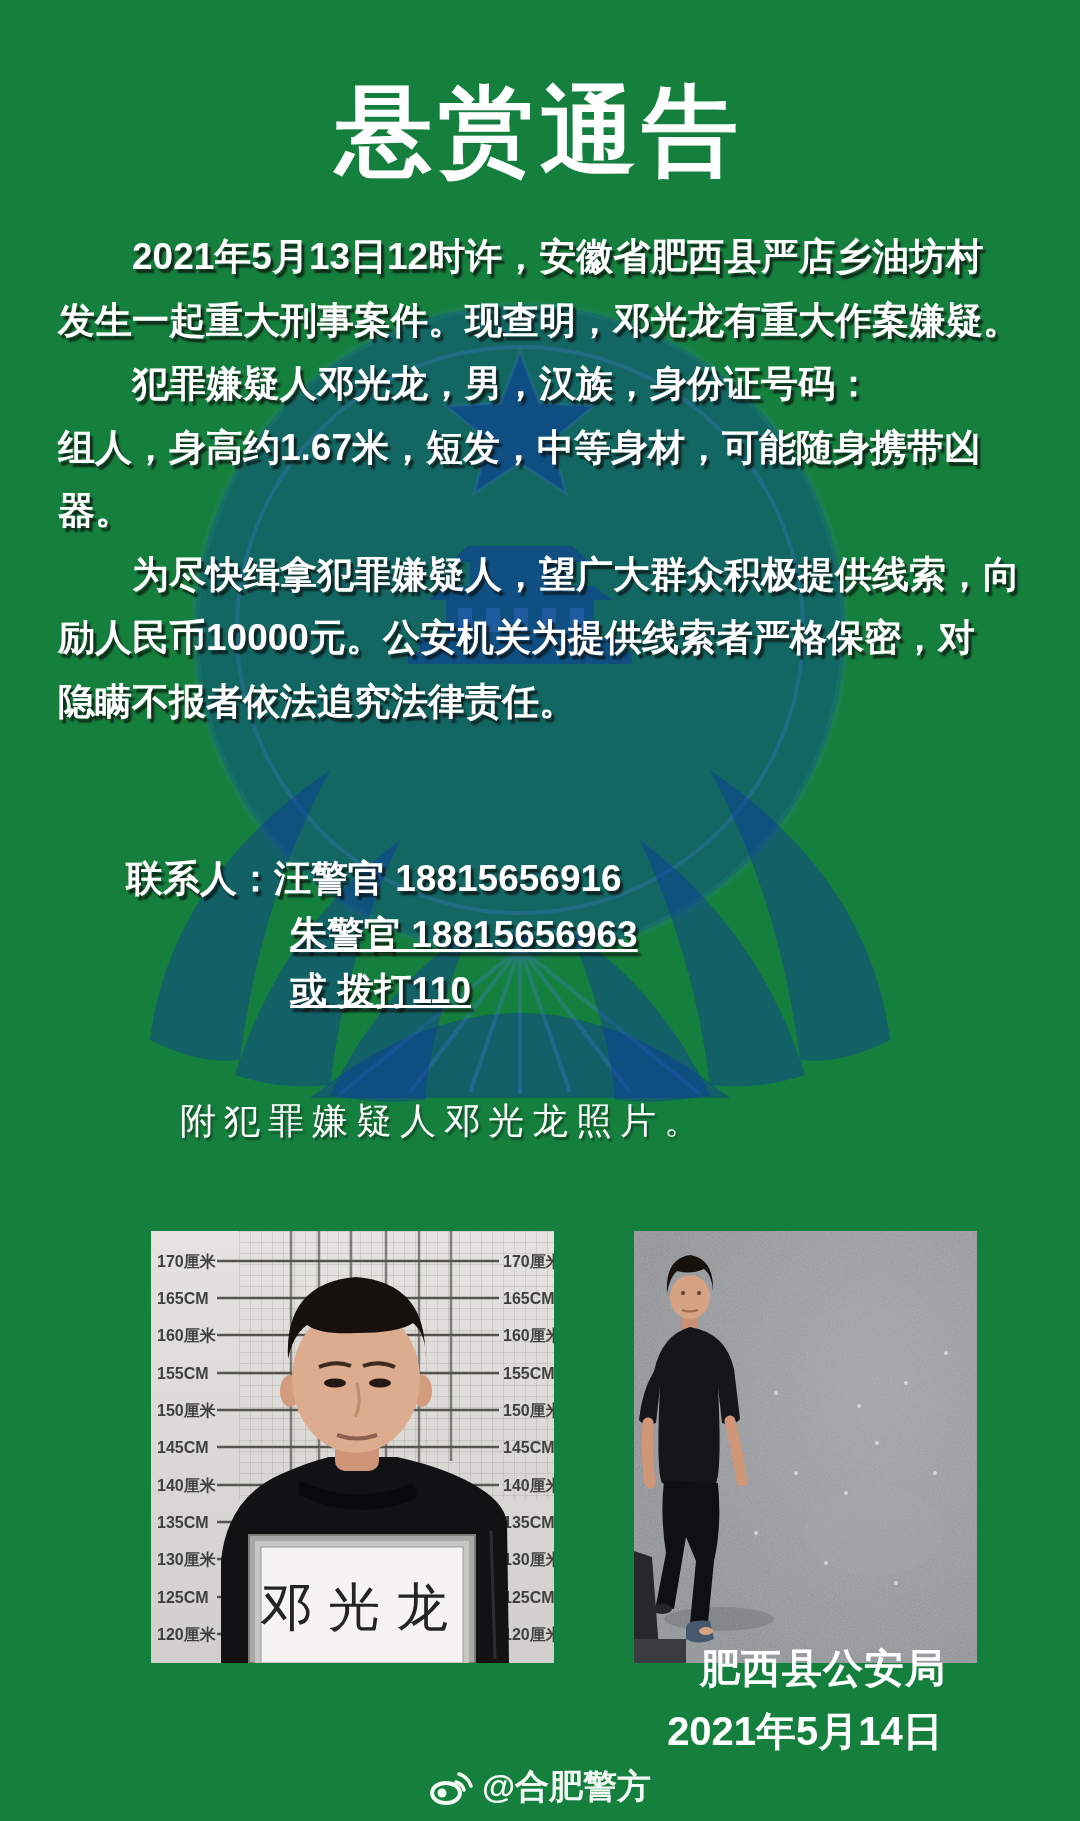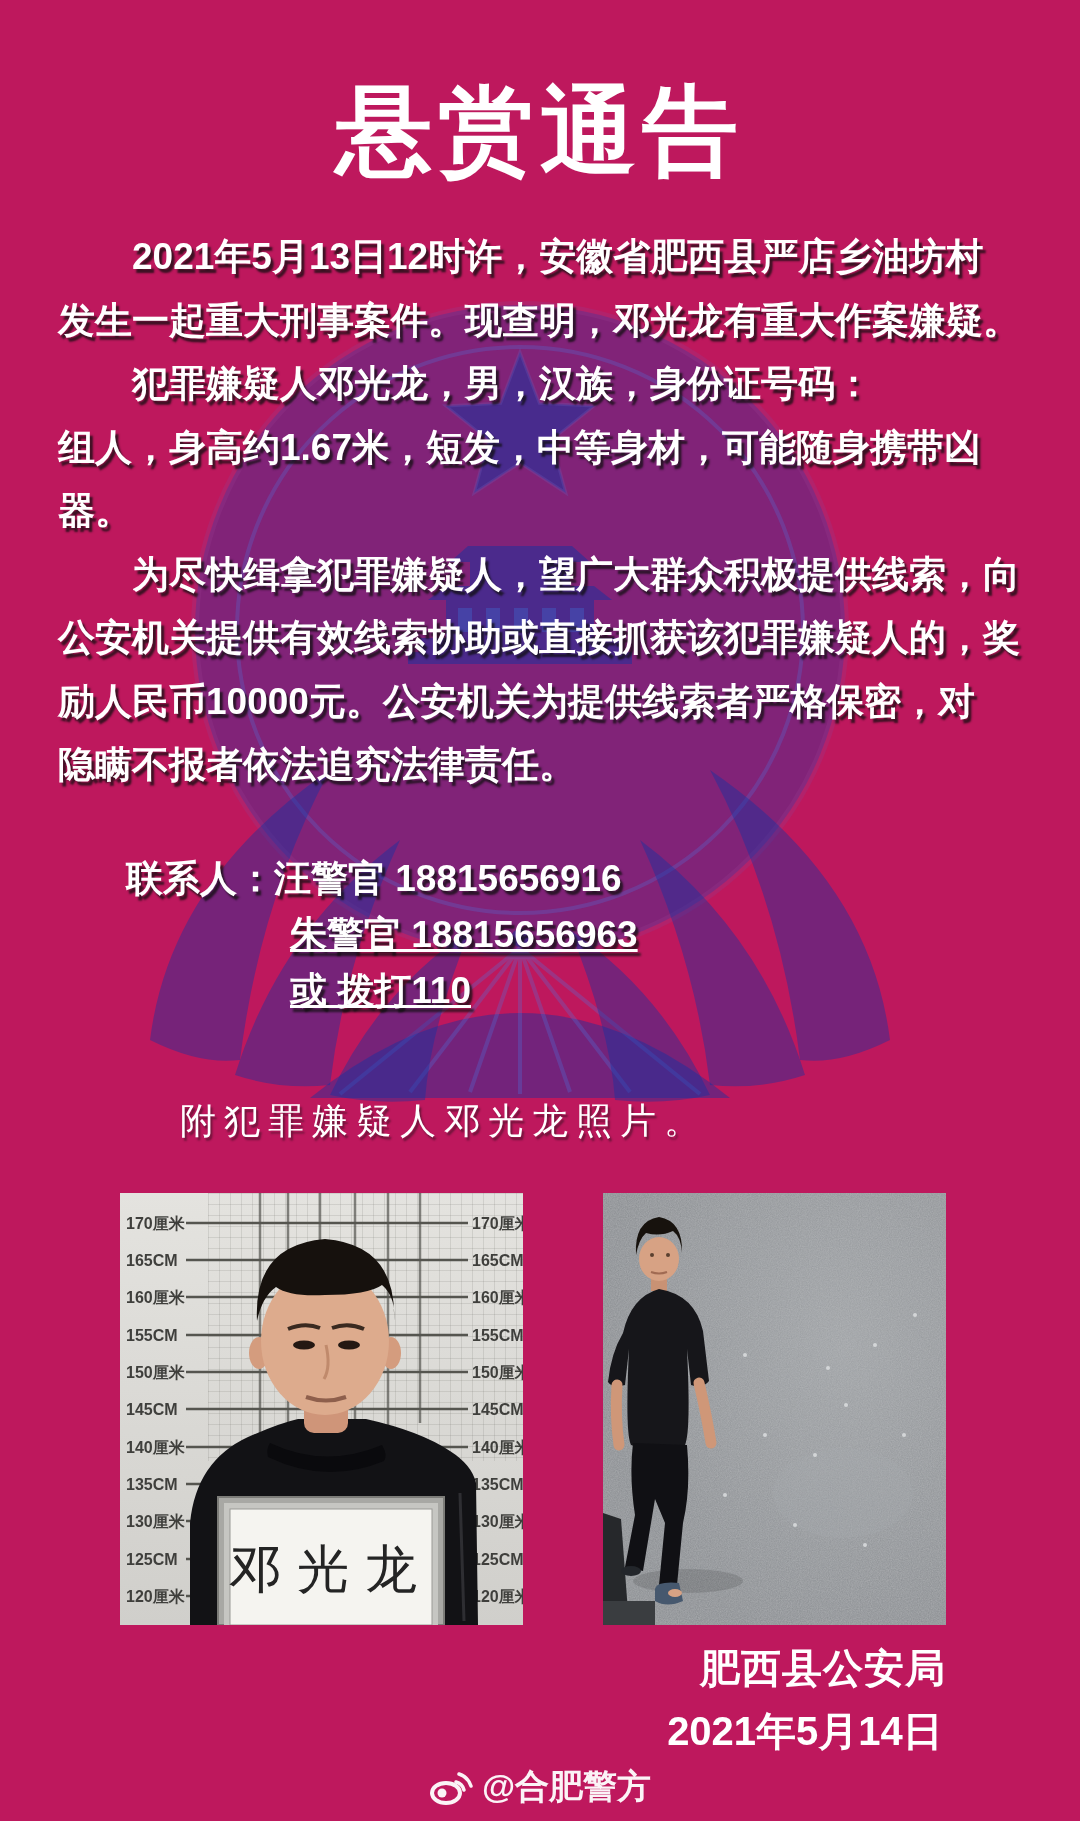--- a/index.html
+++ b/index.html
@@ -1,18 +1,18 @@
 <!DOCTYPE html>
 <html><head>
 <meta charset="utf-8">
 <style>
   html,body{margin:0;padding:0;background:#222;}
   .page{
     position:relative;width:1080px;height:1821px;overflow:hidden;
-    background:#be185d;
+    background:#15803d;
     font-family:"Liberation Sans", sans-serif;
   }
   .layer{position:absolute;left:0;top:0;}
   .page-title{
     position:absolute;top:76px;left:0;width:1080px;height:112px;
     text-align:center;font-family:"Liberation Serif", serif;
     font-size:96px;line-height:112px;color:#fff;font-weight:bold;letter-spacing:6px;
   }
   .body-block{
     position:absolute;left:58px;top:225px;width:978px;
@@ -27,21 +27,21 @@
     text-shadow:3px 4px 2px rgba(15,15,15,0.75);
   }
   .contact-block .c1{padding-left:68px;}
   .contact-block .c2{padding-left:232px;text-decoration:underline;}
   .photo-caption{
     position:absolute;left:180px;top:1086px;
     font-family:"Liberation Serif", serif;font-weight:normal;
     font-size:36px;line-height:70px;color:#fff;letter-spacing:8px;
     text-shadow:2px 3px 2px rgba(15,15,15,0.45);
   }
-  .photo{position:absolute;top:1193px;overflow:hidden;}
+  .photo{position:absolute;top:1231px;overflow:hidden;margin-left:31px;}
   .photo.mugshot{left:120px;width:403px;height:432px;}
   .photo.surveillance{left:603px;width:343px;height:432px;}
   .agency{
     position:absolute;left:640px;top:1642px;width:366px;text-align:center;
     font-size:40px;line-height:52px;color:#fff;font-weight:bold;letter-spacing:1px;
   }
   .notice-date{
     position:absolute;left:620px;top:1705px;width:370px;text-align:center;
     font-size:40px;line-height:52px;color:#fff;font-weight:bold;
   }
@@ -101,21 +101,20 @@
 
   <div class="page-title">悬赏通告</div>
 
   <div class="body-block">
     <div class="bline ind">2021年5月13日12时许，安徽省肥西县严店乡油坊村</div>
     <div class="bline">发生一起重大刑事案件。现查明，邓光龙有重大作案嫌疑。</div>
     <div class="bline ind">犯罪嫌疑人邓光龙，男，汉族，身份证号码：</div>
     <div class="bline">组人，身高约1.67米，短发，中等身材，可能随身携带凶</div>
     <div class="bline">器。</div>
     <div class="bline ind">为尽快缉拿犯罪嫌疑人，望广大群众积极提供线索，向</div>
-    <div class="bline">公安机关提供有效线索协助或直接抓获该犯罪嫌疑人的，奖</div>
     <div class="bline">励人民币10000元。公安机关为提供线索者严格保密，对</div>
     <div class="bline">隐瞒不报者依法追究法律责任。</div>
   </div>
 
   <div class="contact-block">
     <div class="bline c1">联系人：汪警官 18815656916</div>
     <div class="bline c2">朱警官 18815656963</div>
     <div class="bline c2">或 拨打110</div>
   </div>
 

